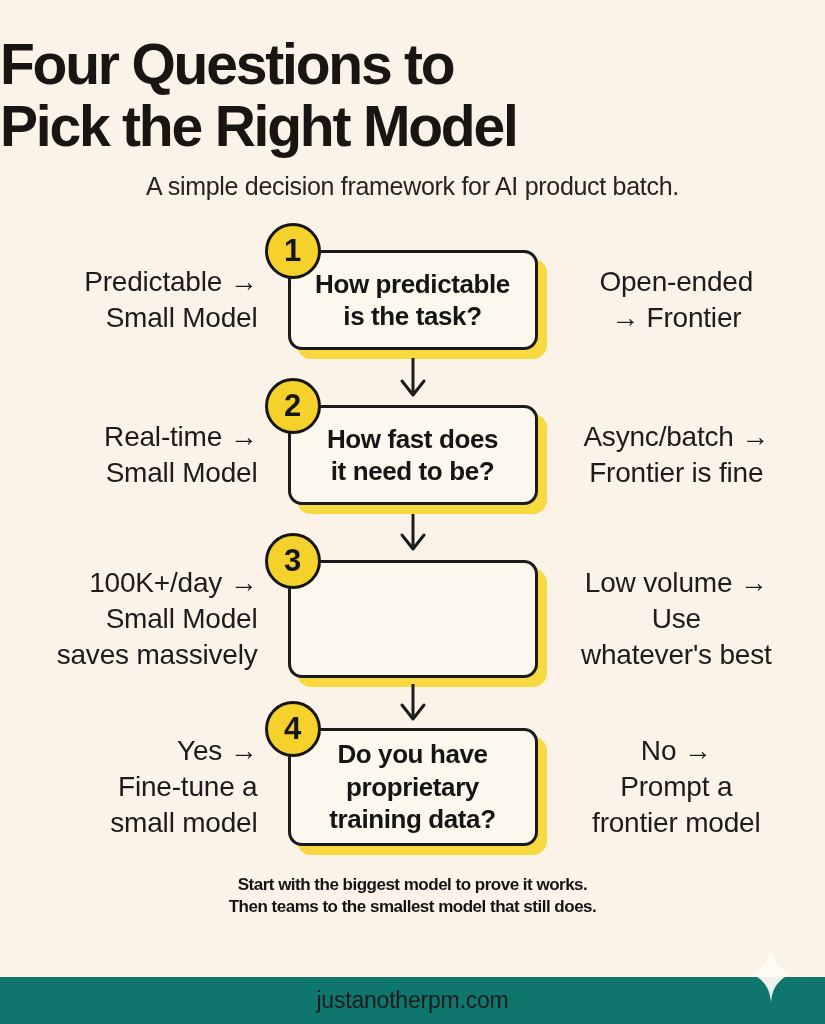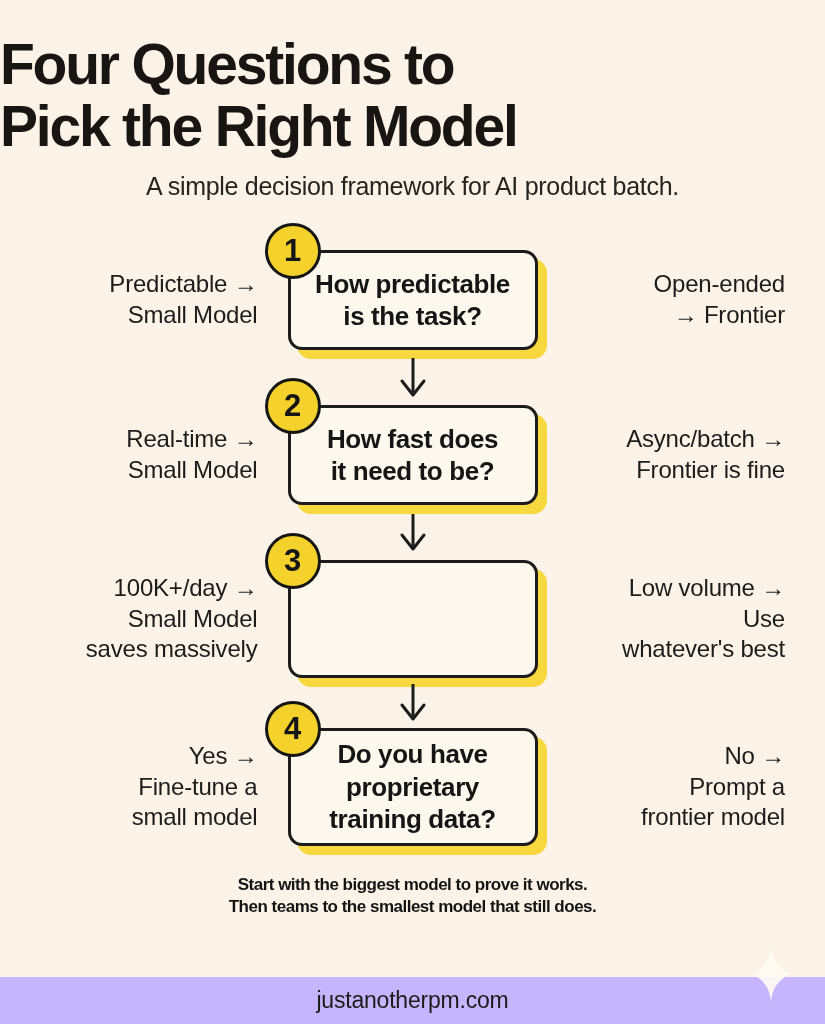--- a/index.html
+++ b/index.html
@@ -43,28 +43,28 @@
     display: grid;
     grid-template-columns: 1fr 250px 1fr;
     column-gap: 30px;
     align-items: center;
   }
   .row1 { top: 250px; height: 100px; }
   .row2 { top: 405px; height: 100px; }
   .row3 { top: 560px; height: 118px; }
   .row4 { top: 728px; height: 118px; }
   .side-label {
-    font-size: 24px;
+    font-size: 28px;
     line-height: 1.29;
     letter-spacing: -0.2px;
     white-space: pre-line;
     color: #1c1c1c;
   }
   .side-left  { text-align: right; }
-  .side-right { text-align: right; }
+  .side-right { text-align: center; }
   .qbox {
     position: relative;
     height: 100%;
     box-sizing: border-box;
     background: #FDF8EE;
     border: 3px solid #1b1b1b;
     border-radius: 14px;
     box-shadow: 9px 9px 0 0 #F7D83F;
     display: flex;
     align-items: center;
@@ -123,21 +123,21 @@
     left: 753px;
     top: 946px;
     z-index: 5;
   }
   .bottom-bar {
     position: absolute;
     left: 0;
     top: 977px;
     width: 100%;
     height: 47px;
-    background: #c4b5fd;
+    background: #0f766e;
     display: flex;
     align-items: center;
     justify-content: center;
     z-index: 3;
   }
   .site-url {
     font-size: 23px;
     letter-spacing: -0.2px;
     color: #1b1b1b;
   }

